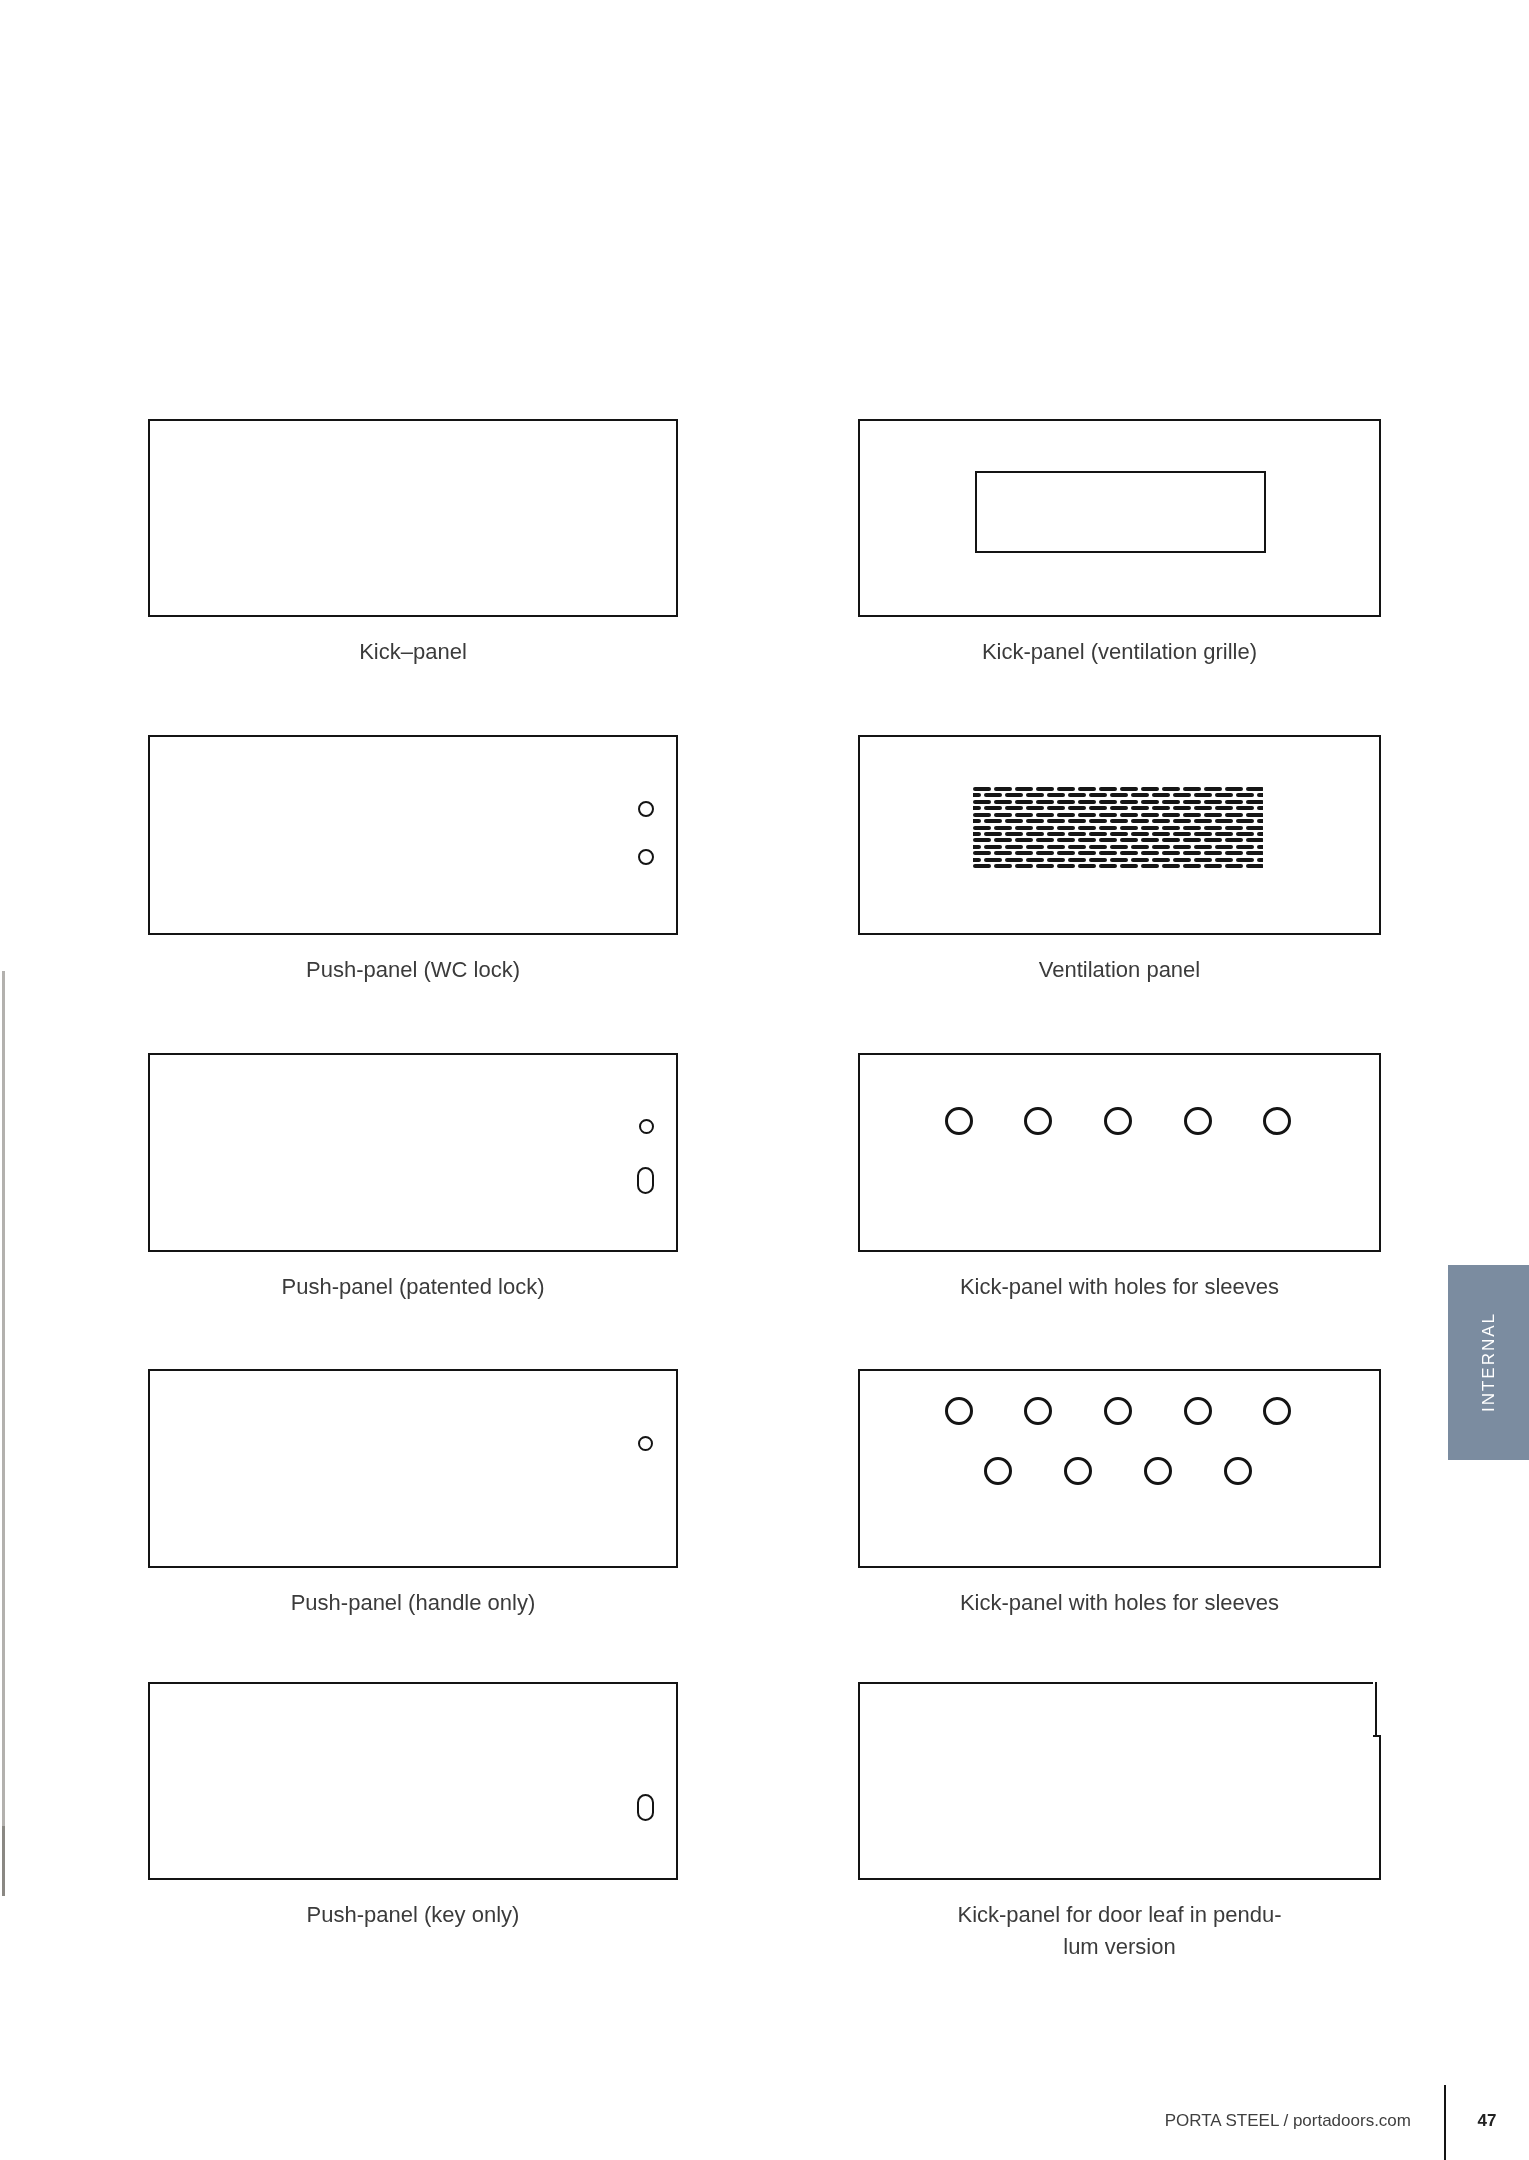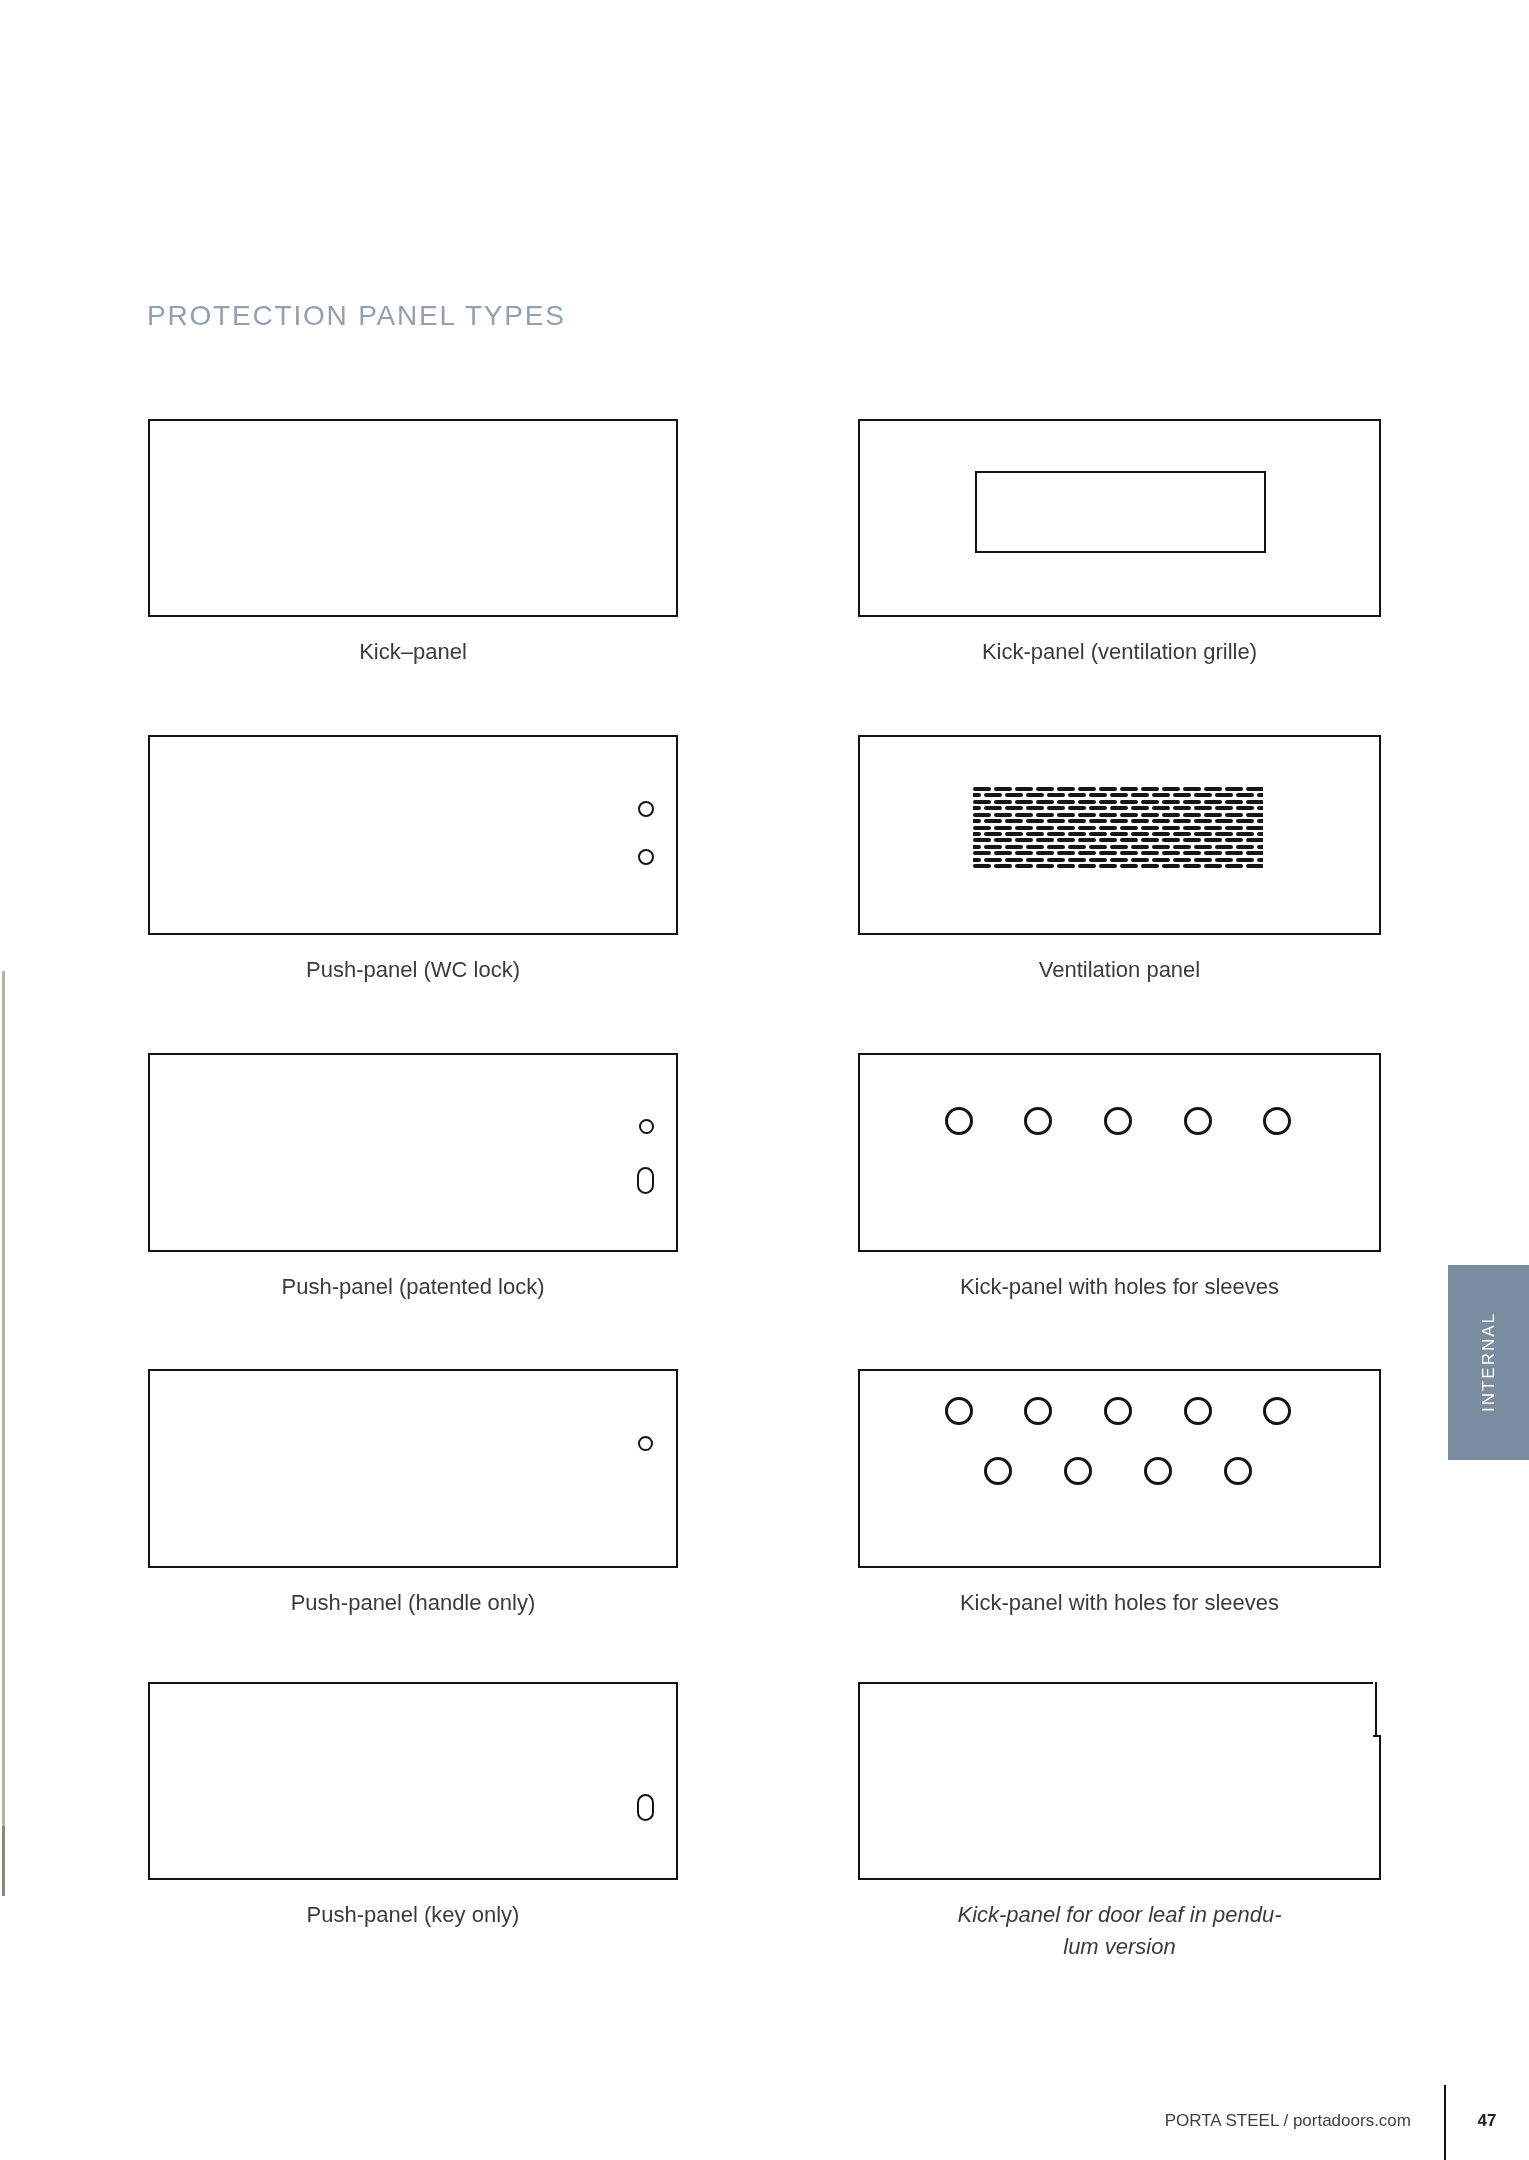--- a/index.html
+++ b/index.html
@@ -42,21 +42,20 @@
   .page-number{
     position:absolute;left:1445px;top:2110px;width:84px;text-align:center;
     font-size:17px;font-weight:bold;color:#222;line-height:22px;
   }
 </style>
 </head>
 <body>
 
 <div class="page">
 
-  <h1 class="title">PROTECTION PANEL TYPES</h1>
 
   <div id="grid">
       <div class="panel-figure" style="left: 148px; top: 419px; width: 530px; height: 198px;"></div>
       <div class="panel-caption" style="left: 118px; top: 636px; width: 590px;">
         <div>Kick–panel</div>
       </div>
       <div class="panel-figure" style="left: 858px; top: 419px; width: 523px; height: 198px;">
         <div class="inner-rect" style="left: 115px; top: 50px; width: 291px; height: 82px;"></div>
       </div>
       <div class="panel-caption" style="left: 828px; top: 636px; width: 583px;">
@@ -305,21 +304,21 @@
         <div class="keyhole" style="left: 486.5px; top: 109.5px; width: 17px; height: 27px;"></div>
       </div>
       <div class="panel-caption" style="left: 118px; top: 1899px; width: 590px;">
         <div>Push-panel (key only)</div>
       </div>
       <div class="panel-figure" style="left: 858px; top: 1682px; width: 523px; height: 198px;">
         <div class="notch-eraser" style="right: -2px; top: -2px; width: 8px; height: 55px;"></div>
         <div class="notch-line" style="right: 2px; top: -2px; width: 2px; height: 55px;"></div>
         <div class="notch-line" style="right: -2px; top: 51px; width: 8px; height: 2px;"></div>
       </div>
-      <div class="panel-caption" style="left: 828px; top: 1899px; width: 583px; font-style: italic;">
+      <div class="panel-caption" style="left: 828px; top: 1899px; width: 583px;">
         <div>Kick-panel for door leaf in pendu-</div>
         <div>lum version</div>
       </div>
     </div>
 
   <div class="left-line"></div>
   <div class="left-line-dark"></div>
 
   <div class="side-tab" style="background: rgb(123, 140, 160);">
     <span class="side-tab-label">INTERNAL</span>

